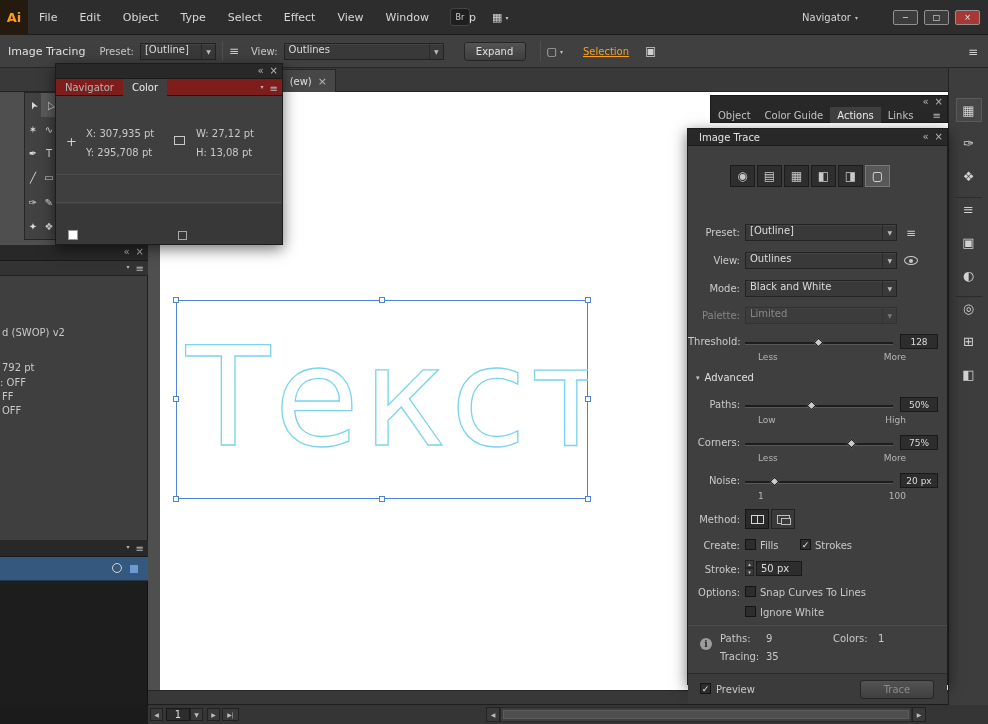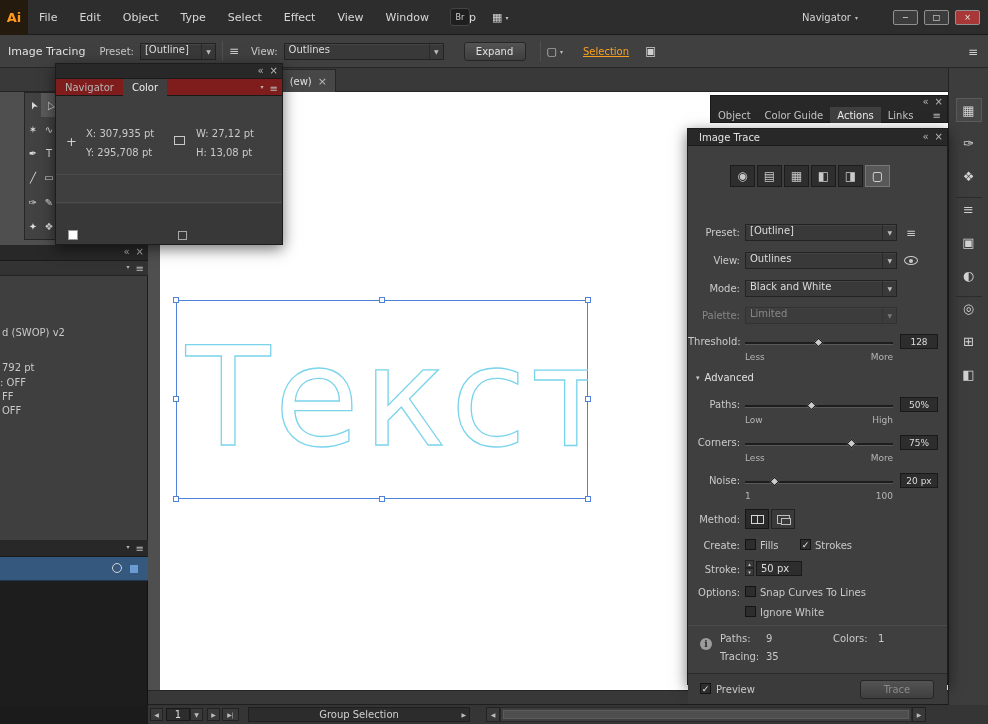--- a/index.html
+++ b/index.html
@@ -15,21 +15,21 @@
       display:flex;color:#dcdcdc;font-size:10px;padding:0 4px}
   .dd .arr{margin-left:auto;font-size:6px;color:#bdbdbd;border-left:1px solid #2a2a2a;padding-left:4px;
       align-self:stretch;display:flex;align-items:center}
   .btn{background:linear-gradient(#535353,#3f3f3f);border:1px solid #262626;border-radius:3px;
        color:#e0e0e0;display:flex;align-items:center;justify-content:center;font-size:10px}
   .vb{position:absolute;left:212px;width:38px;height:15px;background:#2d2d2d;border:1px solid #191919;
       color:#dcdcdc;display:flex;align-items:center;justify-content:center;font-size:9px}
   .rl{position:absolute;left:0;width:52px;text-align:right;font-size:10px;color:#cacaca}
   .sl{position:absolute;left:57px;width:148px;height:3px;background:#1d1d1d;border-bottom:1px solid #585858}
   .sthumb{position:absolute;top:-3px;width:7px;height:7px;background:#cdcdcd;border:1px solid #101010;transform:rotate(45deg)}
-  .mm{position:absolute;left:57px;width:148px;display:flex;justify-content:space-between;font-size:9px;color:#b5b5b5}
+  .mm{position:absolute;left:70px;width:148px;display:flex;justify-content:space-between;font-size:9px;color:#b5b5b5}
   .cb{width:11px;height:11px;background:#2d2d2d;border:1px solid #141414;display:inline-flex;
       align-items:center;justify-content:center;font-size:9px;color:#ececec}
   .lbl{font-size:10px;color:#c9c9c9}
   .winbtn{width:25px;height:15px;border:1px solid #909090;border-radius:2px;background:#3c3c3c;color:#ececec;
       font-size:8px;display:flex;align-items:center;justify-content:center}
   .menu-item{padding:0 11px;height:35px;display:flex;align-items:center;font-size:11px;color:#d8d8d8}
   .tool{width:16px;height:24px;display:flex;align-items:center;justify-content:center;font-size:10px;color:#dcdcdc}
   .dockic{width:26px;height:24px;display:flex;align-items:center;justify-content:center;font-size:13px;color:#d2d2d2}
   .eye{width:14px;height:9px;position:relative;display:inline-block}
   .eye::before{content:"";position:absolute;inset:0;border:1px solid #c9c9c9;border-radius:50%}
@@ -431,24 +431,20 @@
     <div class="a f" style="right:4px;top:1px;width:16px;height:13px;background:#3f3f3f;border:1px solid #242424;justify-content:center;font-size:6px;color:#bdbdbd">▼</div>
   </div>
 
   <div class="a" style="left:0;top:704px;width:988px;height:20px;background:#353535;border-top:1px solid #1e1e1e">
     <div class="a" style="left:0;top:0;width:148px;height:20px;background:#1b1b1b"></div>
     <div class="a f" style="left:150px;top:3px;width:13px;height:13px;background:#3a3a3a;border:1px solid #222;justify-content:center;font-size:6px;color:#bdbdbd">◀</div>
     <div class="a f" style="left:166px;top:3px;width:24px;height:13px;background:#2d2d2d;border:1px solid #191919;justify-content:center;color:#dcdcdc">1</div>
     <div class="a f" style="left:190px;top:3px;width:13px;height:13px;background:#3a3a3a;border:1px solid #222;justify-content:center;font-size:6px;color:#bdbdbd">▼</div>
     <div class="a f" style="left:207px;top:3px;width:13px;height:13px;background:#3a3a3a;border:1px solid #222;justify-content:center;font-size:6px;color:#bdbdbd">▶</div>
     <div class="a f" style="left:222px;top:3px;width:17px;height:13px;background:#3a3a3a;border:1px solid #222;justify-content:center;font-size:6px;color:#bdbdbd">▶|</div>
-    <div class="a f" style="left:248px;top:2px;width:222px;height:15px;background:#2c2c2c;border:1px solid #1f1f1f;justify-content:center;color:#cfcfcf">
-      <span>Group Selection</span>
-      <span class="a" style="right:3px;font-size:6px;color:#bdbdbd">▶</span>
-    </div>
     <div class="a f" style="left:486px;top:2px;width:14px;height:15px;background:#3a3a3a;border:1px solid #222;justify-content:center;font-size:6px;color:#bdbdbd">◀</div>
     <div class="a" style="left:500px;top:2px;width:412px;height:15px;background:#3e3e3e;border:1px solid #292929">
       <div class="a" style="left:2px;top:2px;width:406px;height:9px;background:#4e4e4e;border:1px solid #5c5c5c"></div>
     </div>
     <div class="a f" style="left:912px;top:2px;width:14px;height:15px;background:#3a3a3a;border:1px solid #222;justify-content:center;font-size:6px;color:#bdbdbd">▶</div>
   </div>
 
 </div>
 
 </body></html>

